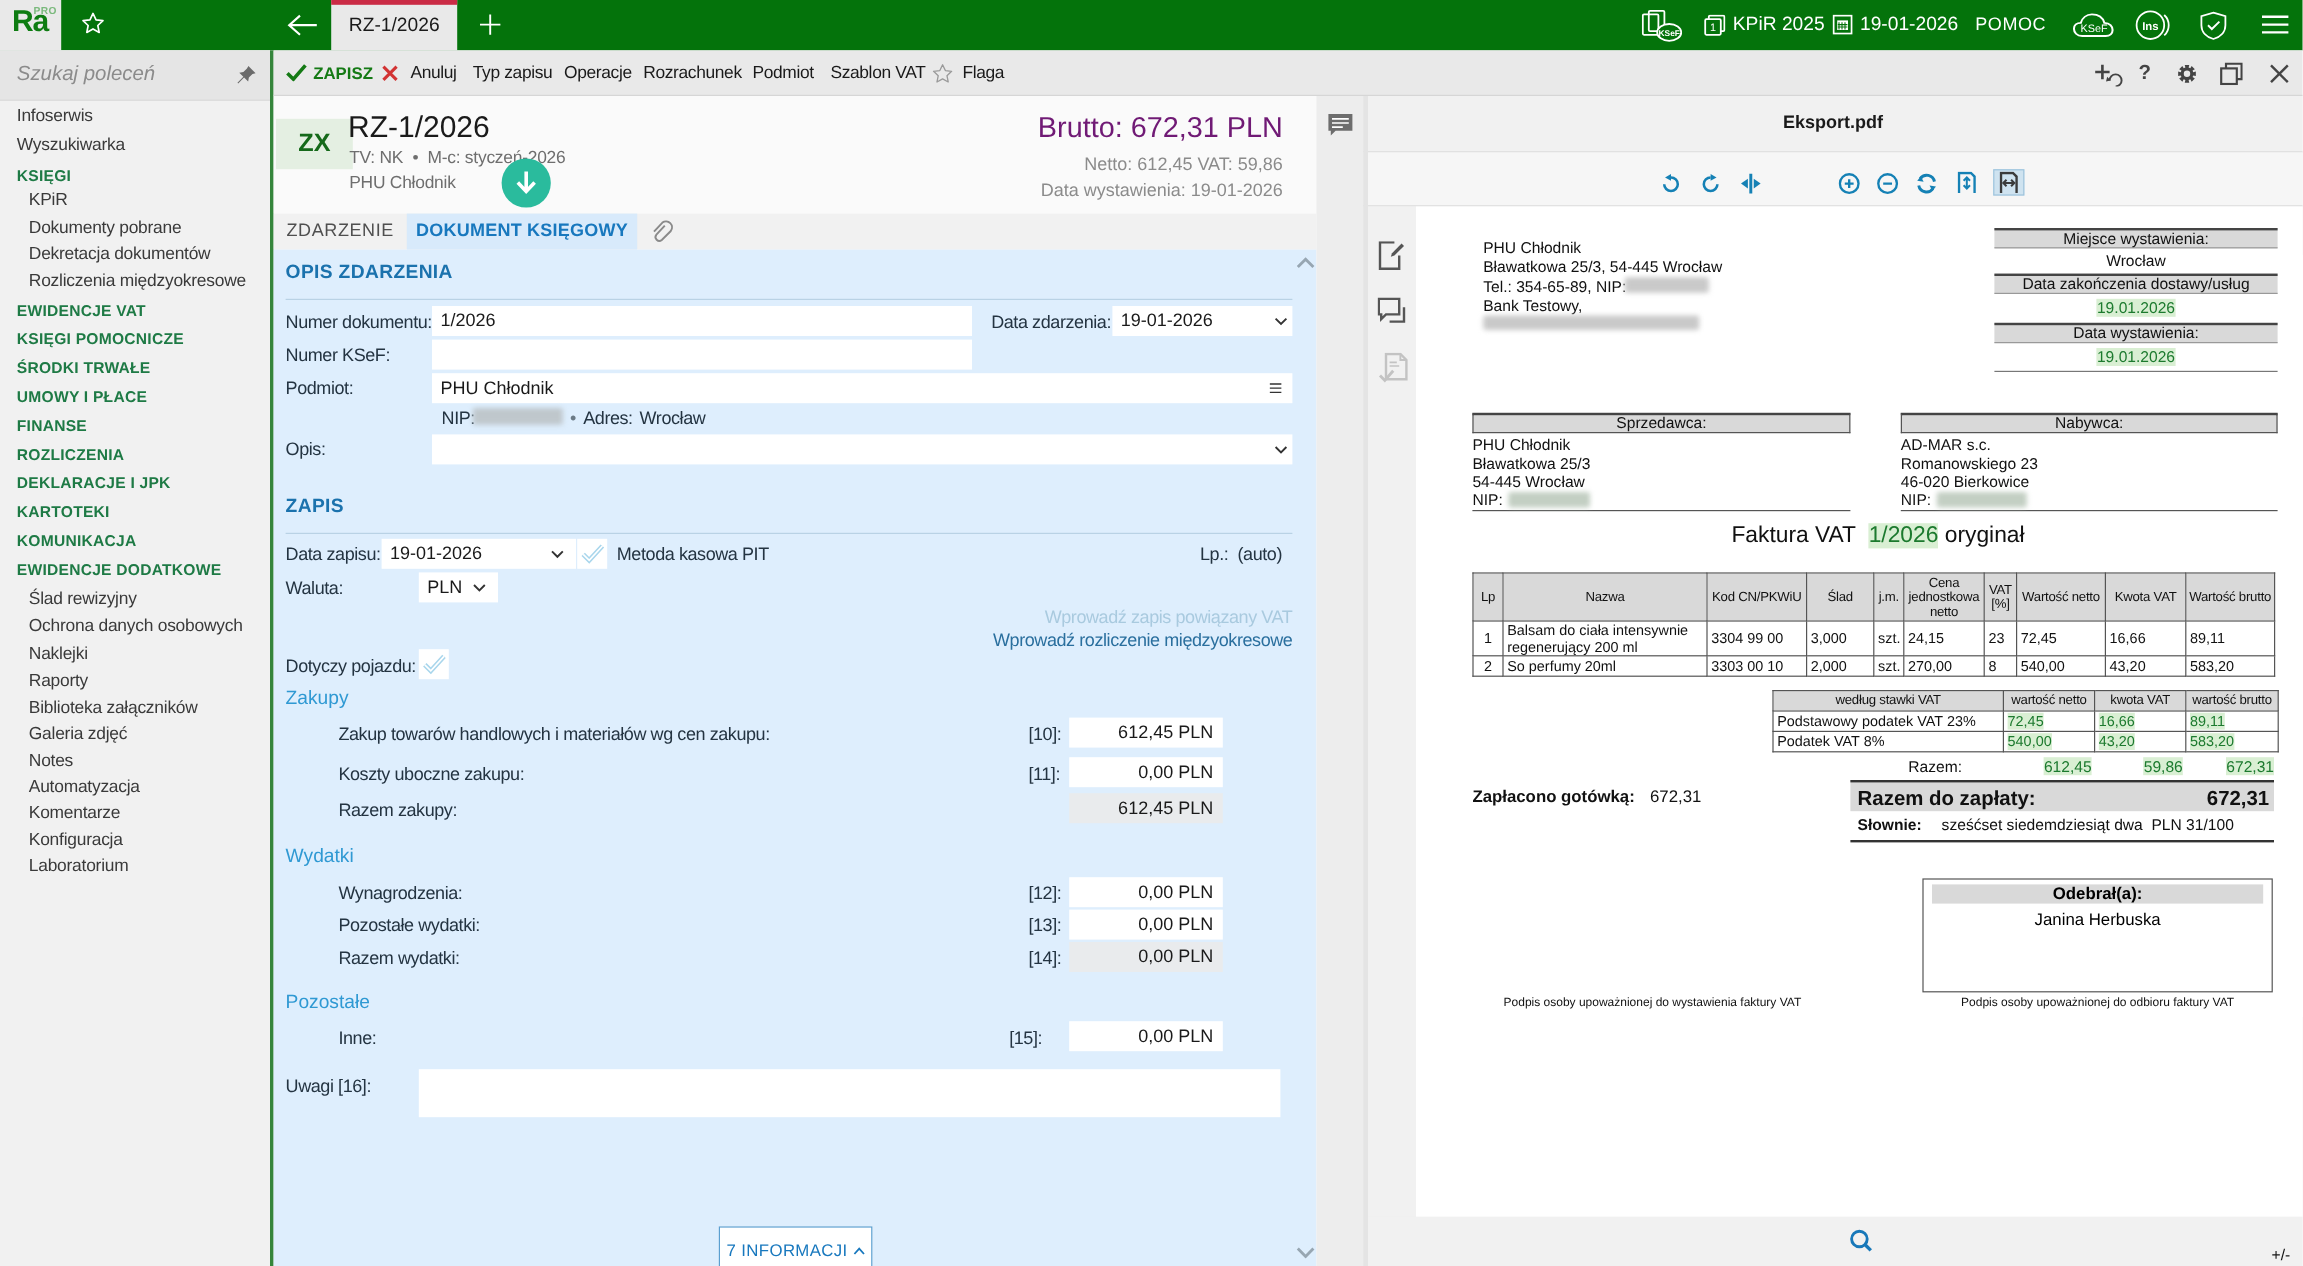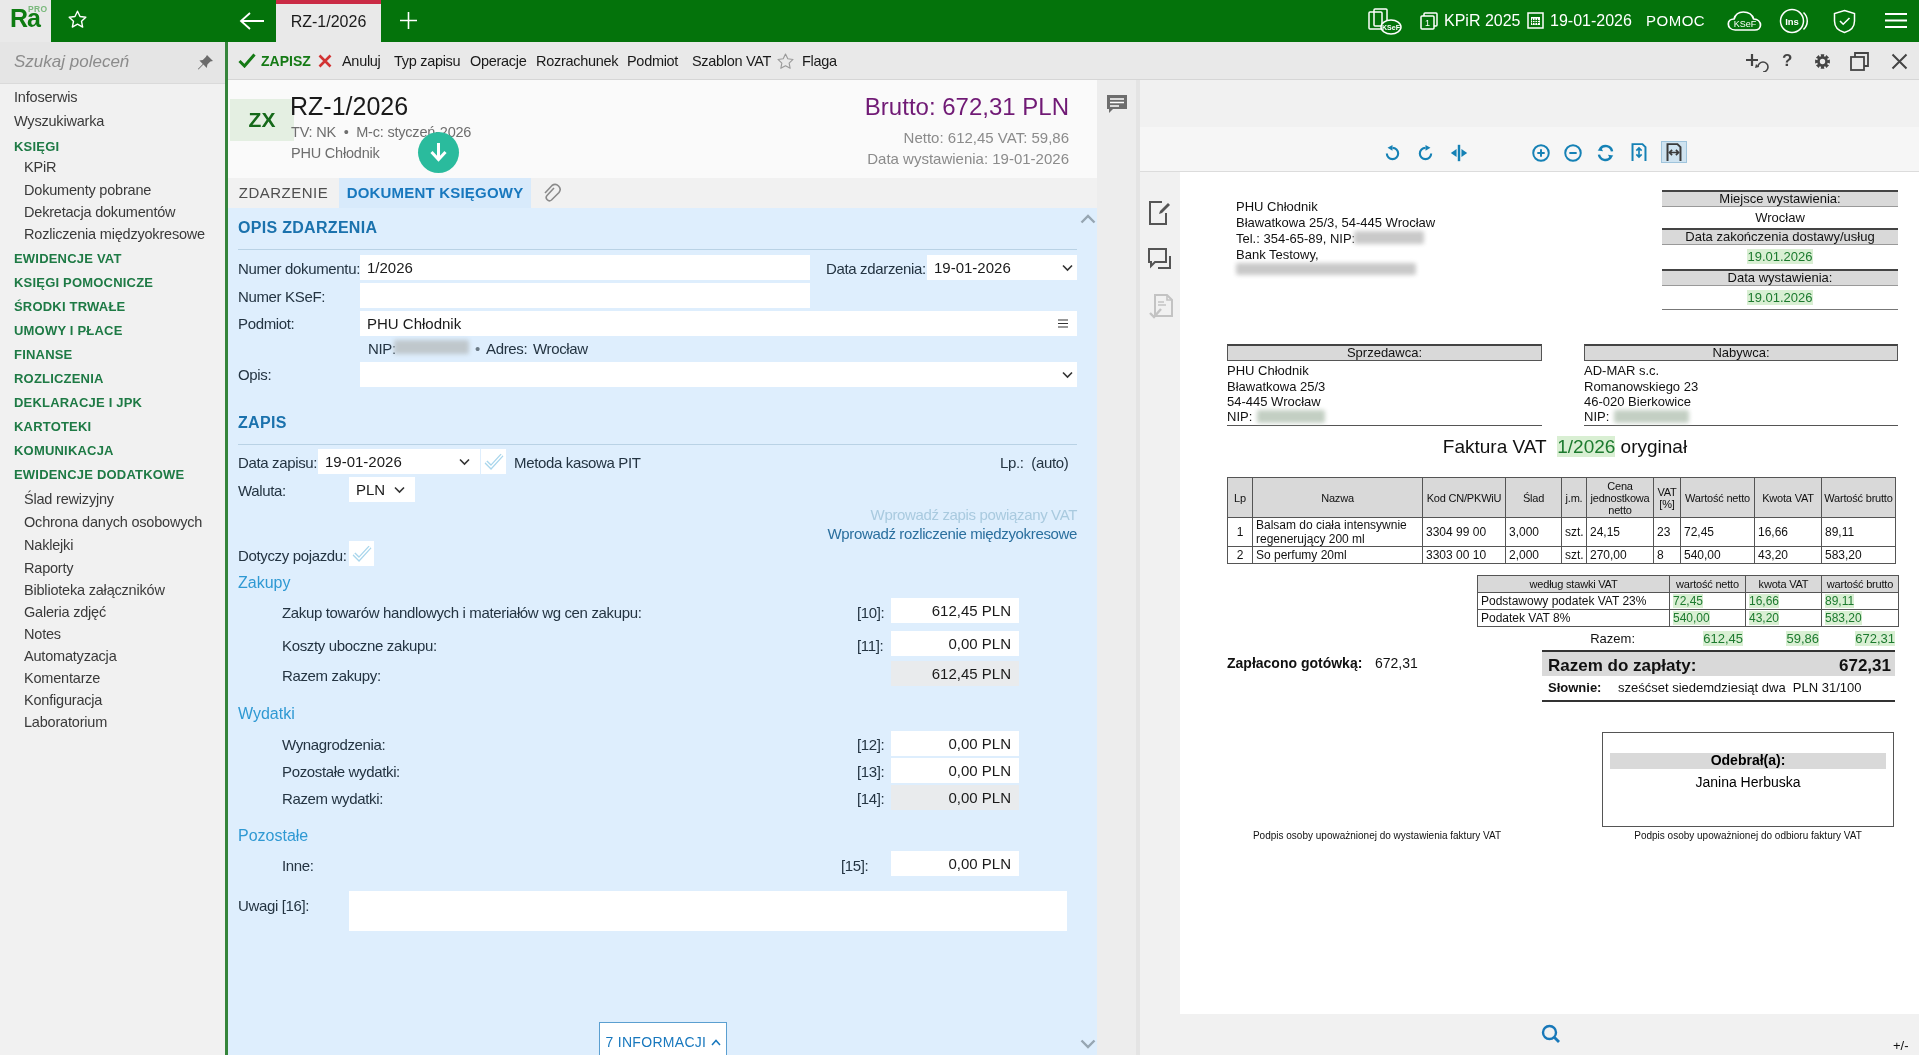--- a/index.html
+++ b/index.html
@@ -343,20 +343,23 @@
 
   <div id="gutter">
     <svg class="abs" style="left:9px;top:14px" width="22" height="21" viewBox="0 0 22 21">
       <path d="M1 1 h20 v14 h-14 l-4 4 v-4 h-2 z" fill="#6d6d6d"></path>
       <path d="M4 5 h14 M4 8.5 h14 M4 12 h9" stroke="#fff" stroke-width="1.4"></path>
     </svg>
   </div>
 
   <div id="pdfp">
     <div class="abs" style="left:0;top:0;width:4px;height:975px;background:#e4e4e4;z-index:5"></div>
+    <div id="pdfhead">
+        <div class="t">Eksport.pdf</div>
+      </div>
     <div id="pdftool">
       <svg class="abs" style="left:248px;top:18px" width="17" height="17" viewBox="0 0 24 24">
           <path d="M12 4 a8 8 0 1 1 -8 8" fill="none" stroke="#1581b5" stroke-width="3"></path>
           <path d="M12 0 v8 l-7-4z" fill="#1581b5"></path>
         </svg>
       <svg class="abs" style="left:281px;top:18px" width="17" height="17" viewBox="0 0 24 24">
           <path d="M12 4 a8 8 0 1 0 8 8" fill="none" stroke="#1581b5" stroke-width="3"></path>
           <path d="M12 0 v8 l7-4z" fill="#1581b5"></path>
         </svg>
       <svg class="abs" style="left:314px;top:17px" width="18" height="18" viewBox="0 0 22 22">
@@ -534,21 +537,21 @@
       <div class="abs gbar" style="left:362px;top:478px;width:353px;height:26px;border-top:2px solid #333">
         <div class="iv ivb" style="left:6px;top:4px;font-size:17px">Razem do zapłaty:</div>
         <div class="iv ivb" style="right:4px;top:4px;font-size:17px">672,31</div>
       </div>
       <div class="iv ivb" style="left:368px;top:508px">Słownie:</div>
       <div class="iv" style="left:438px;top:508px">sześćset siedemdziesiąt dwa&nbsp; PLN 31/100</div>
       <div class="abs" style="left:362px;top:528px;width:353px;border-top:2px solid #333"></div>
 
       <div class="iv" style="left:49px;top:658px;width:296px;text-align:center;font-size:10px">Podpis osoby upoważnionej do wystawienia faktury VAT</div>
       <div class="abs" style="left:422px;top:560px;width:292px;height:95px;border:1px solid #555">
-        <div class="gbar" style="margin:20px 7px 0;height:16px;line-height:15px;text-align:center;font-size:14px;font-weight:bold">Odebrał(a):</div>
+        <div class="gbar" style="margin:4px 7px 0;height:16px;line-height:15px;text-align:center;font-size:14px;font-weight:bold">Odebrał(a):</div>
         <div style="text-align:center;font-size:14px;margin-top:5px">Janina Herbuska</div>
       </div>
       <div class="iv" style="left:422px;top:658px;width:292px;text-align:center;font-size:10px">Podpis osoby upoważnionej do odbioru faktury VAT</div>
     </div>
     <div id="pdfbot">
       <svg class="abs" style="left:405px;top:10px" width="20" height="20" viewBox="0 0 20 20">
           <circle cx="8.5" cy="8.5" r="6.5" fill="none" stroke="#1878b9" stroke-width="2.4"></circle>
           <path d="M13.5 13.5 L18 18" stroke="#1878b9" stroke-width="2.8"></path>
         </svg>
       <div class="abs" style="left:757px;top:24px;font-size:13px;color:#111">+/-</div>

